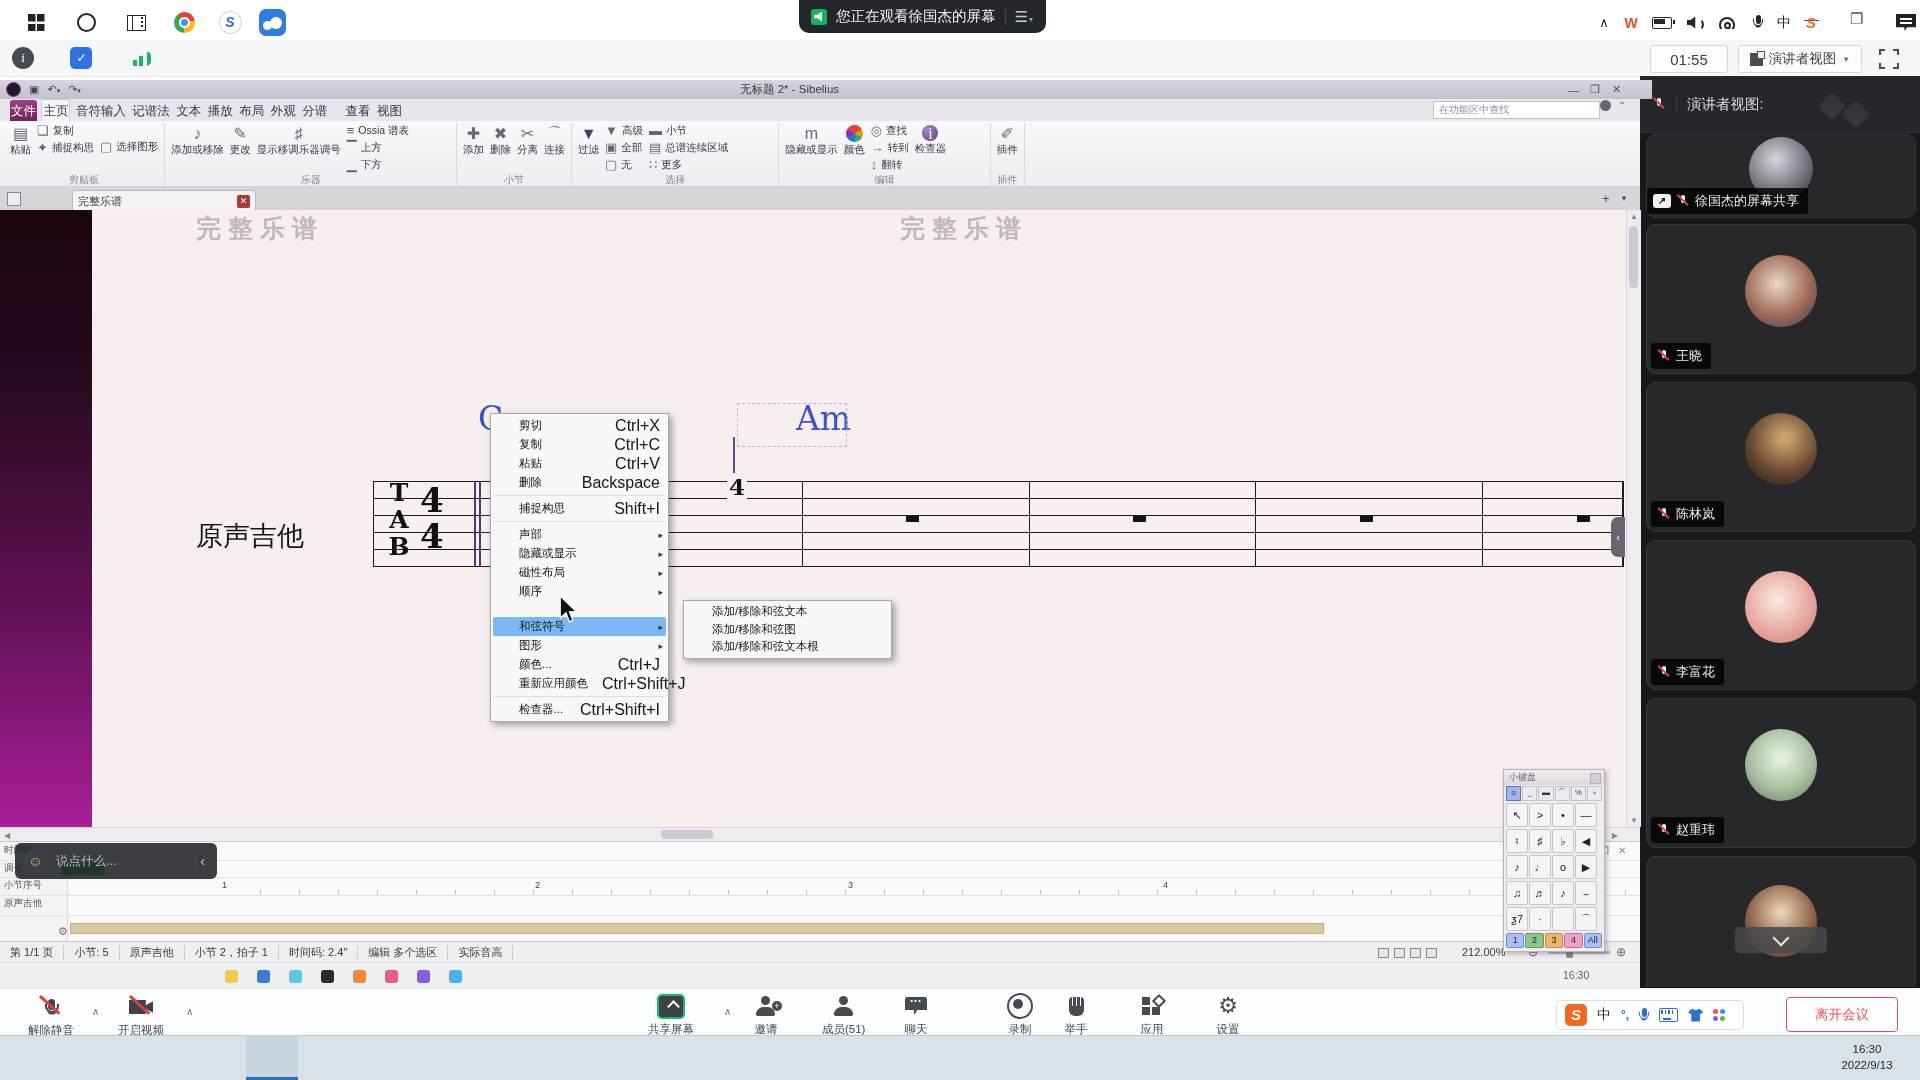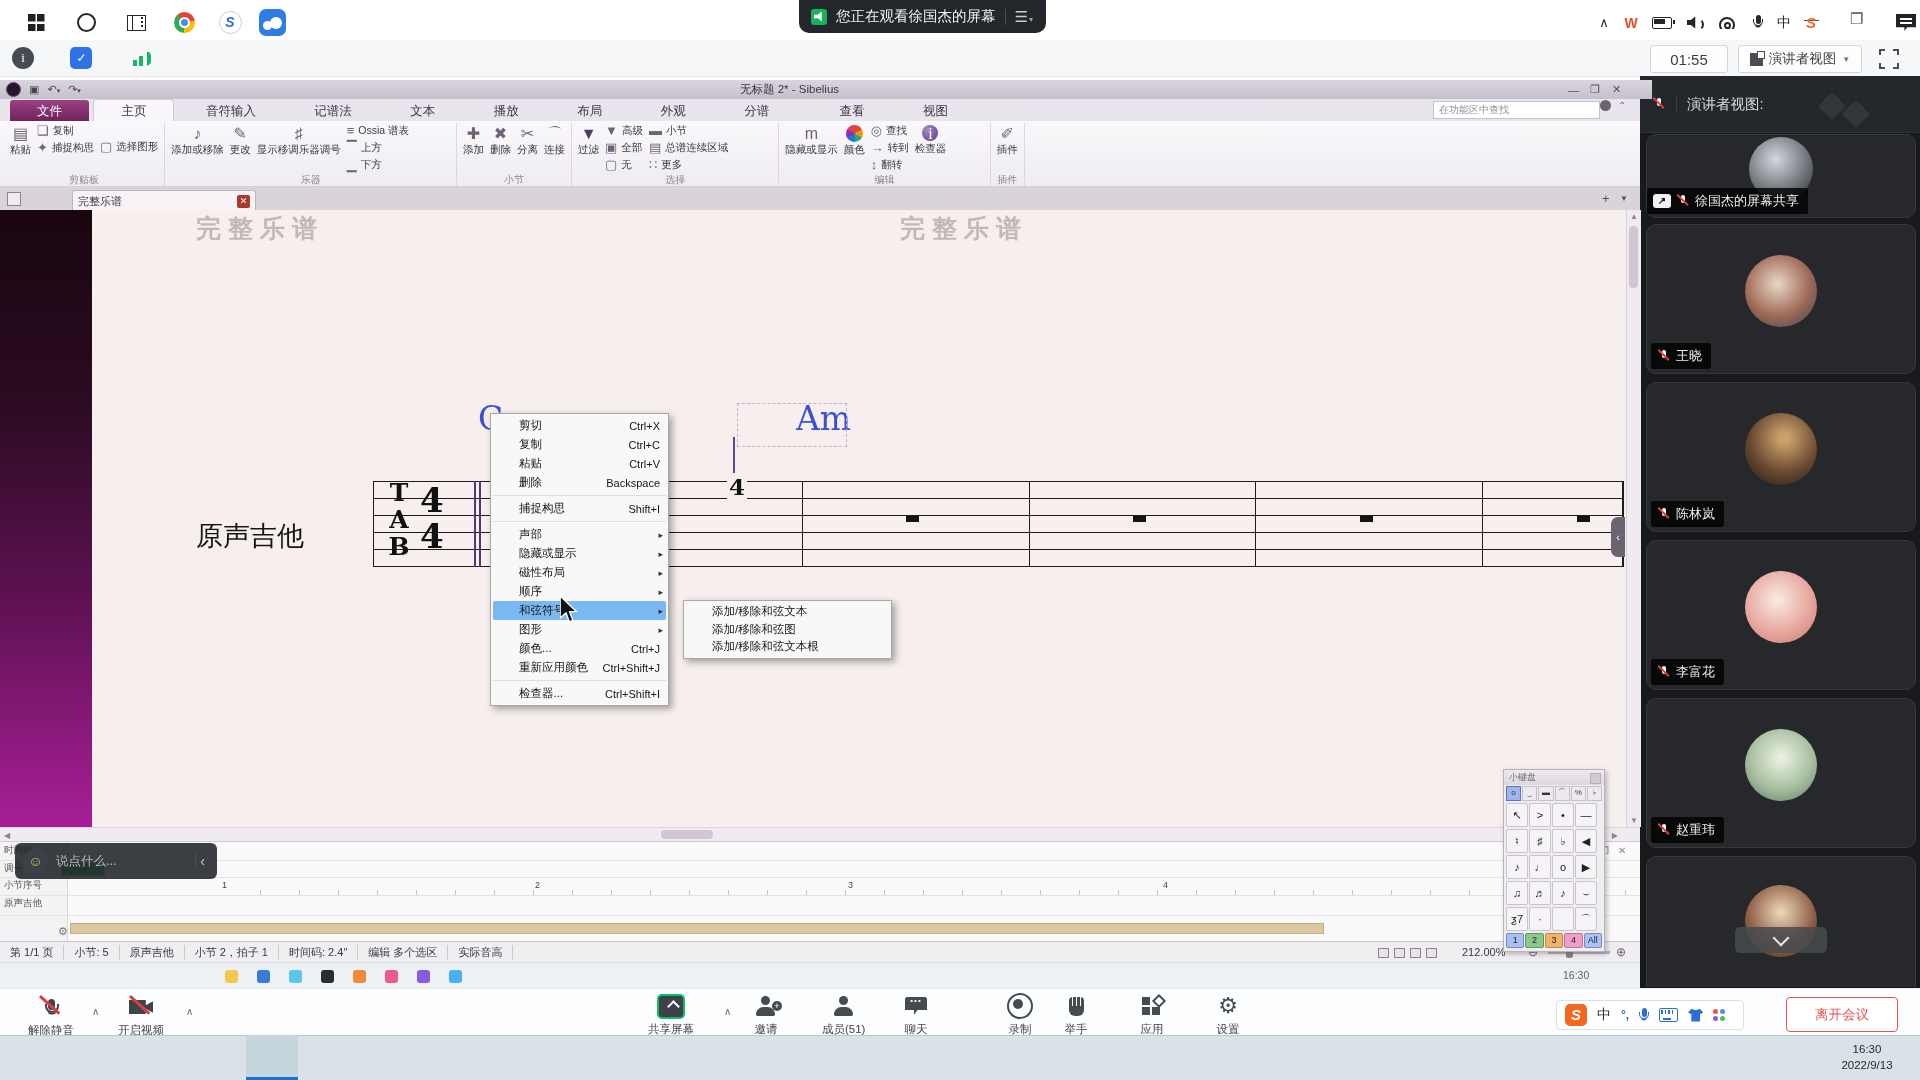--- a/index.html
+++ b/index.html
@@ -44,21 +44,21 @@
   .micoff::after{content:"";position:absolute;left:2px;top:0px;width:15px;height:2px;background:#d94040;transform:rotate(45deg);transform-origin:0 0;}
   .sh-ic{width:18px;height:14px;background:#eef0f2;border-radius:3px;color:#17191c;font-size:10px;line-height:14px;text-align:center;flex:0 0 auto;}
   .sh-ic::before{content:"↗";font-weight:bold;}
   .chev-pill{position:absolute;left:50%;transform:translateX(-50%);width:92px;height:26px;background:rgba(70,74,78,.85);border-radius:5px;display:flex;align-items:center;justify-content:center;}
   .chev-down{width:10px;height:10px;border-left:2px solid #e6e7e9;border-bottom:2px solid #e6e7e9;transform:rotate(-45deg);margin-top:-4px;}
   
   .sib-title{left:0;top:80px;width:1640px;height:19px;background:linear-gradient(#d9d5dd,#c5c0cb);display:flex;align-items:center;padding:0 6px;gap:8px;color:#49434e;font-size:11px;}
   .sib-title .title-text{position:absolute;left:740px;color:#3a3540;font-size:11.5px;}
   .qa-logo{width:13px;height:13px;border-radius:50%;background:#241430;border:1.5px solid #6a4a78;}
   .sib-tabs{left:0;top:99px;width:1640px;height:22px;background:#e9e5ec;border-bottom:1px solid #d6d0d9;}
-  .mtab{display:inline-block;padding:3px 27px 3px;font-size:12.5px;color:#3b3742;}
+  .mtab{display:inline-block;padding:3px 1px 3px;font-size:12.5px;color:#3b3742;}
   .mtab.file{background:linear-gradient(#9a4284,#6b2058);color:#fff;border-radius:3px 3px 0 0;margin-left:10px;}
   .mtab.active{background:#f8f6f9;border:1px solid #d0cad2;border-bottom:none;border-radius:3px 3px 0 0;}
   .find-box{left:1433px;top:101px;width:160px;height:16px;background:#fff;border:1px solid #c6c0ca;font-size:10px;color:#948f9a;padding-left:5px;line-height:16px;}
   .ribbon{left:0;top:121px;width:1640px;height:66px;background:linear-gradient(#faf8fb,#efecf1);border-bottom:1px solid #d5cfd8;display:flex;padding:2px 4px 0;box-sizing:border-box;}
   .rb-group{display:flex;flex-direction:column;border-right:1px solid #dcd6de;padding:0 6px;}
   .rb-items{flex:1;display:flex;flex-flow:column wrap;height:48px;align-content:flex-start;gap:1px 6px;}
   .rb-label{text-align:center;font-size:10px;color:#8a8590;height:13px;}
   .rb-it{display:flex;align-items:center;gap:4px;font-size:10.5px;color:#3c3744;}
   .rb-it.big{flex-direction:column;justify-content:flex-start;height:48px;max-width:92px;text-align:center;gap:2px;padding-top:2px;}
   .rb-it.big .rb-t{line-height:11px;}
@@ -77,23 +77,23 @@
   .pstrip{left:0;top:210px;width:92px;height:617px;background:linear-gradient(180deg,#190610 0%,#2a0b20 30%,#5c1150 62%,#a81f97 100%);}
   .wmark{color:rgba(150,138,140,.55);font-size:25px;letter-spacing:7px;font-weight:bold;}
   .sline{position:absolute;height:1.4px;background:#1c1c1c;}
   .bline{position:absolute;width:1.4px;background:#1c1c1c;}
   .serif{font-family:"DejaVu Serif","Liberation Serif",serif;}
   .rest{position:absolute;width:13px;height:6px;background:#141414;}
   .ctx-menu,.sub-menu{background:#f8f8f8;border:1px solid #a8a8a8;box-shadow:3px 3px 7px rgba(0,0,0,.35);padding:2px;z-index:30;}
   .menu-group + .menu-group{border-top:1px solid #e0dde0;margin-top:3px;padding-top:3px;}
   .menu-item{height:19px;display:flex;align-items:center;padding:0 6px 0 26px;font-size:11.5px;color:#161616;position:relative;}
   .sub-menu .menu-item{height:17.5px;}
-  .menu-item.hl{background:#79b8f2;border-radius:2px;}
+  .menu-item.hl{background:#79b8f2;border-radius:2px;margin-top:16px;}
   .mi-label{flex:1;white-space:nowrap;}
-  .mi-short{font-size:11px;white-space:nowrap;margin-left:14px;text-align:right;}
+  .mi-short{font-size:16px;white-space:nowrap;margin-left:14px;text-align:right;}
   .mi-arrow{position:absolute;right:3px;font-size:9px;color:#333;}
   
   .keypad{left:1503px;top:769px;width:100px;background:#f0edf0;border:1px solid #b9b2bc;box-shadow:2px 2px 5px rgba(0,0,0,.25);z-index:25;}
   .kp-title{height:15px;background:linear-gradient(#eeeaef,#ddd8df);font-size:9px;color:#6a6570;padding-left:5px;line-height:15px;position:relative;}
   .kp-title::after{content:"";position:absolute;right:3px;top:3px;width:9px;height:9px;background:#d2cdd4;border:1px solid #b5aeb8;}
   .kp-tabs{display:flex;padding:1px 2px;gap:1px;}
   .kp-tab{flex:1;height:13px;border:1px solid #c5bfca;background:#eceaf0;font-size:8px;text-align:center;line-height:12px;color:#3a3542;}
   .kp-tab.sel{background:#9db4ec;border-color:#5a74c8;}
   .kp-grid{display:flex;flex-wrap:wrap;padding:1px 2px;gap:1px;}
   .kp-cell{width:22px;height:24px;background:#f5f3f6;border:1px solid #c9c3cc;border-radius:2px;font-size:11px;display:flex;align-items:center;justify-content:center;color:#222;box-sizing:border-box;}

